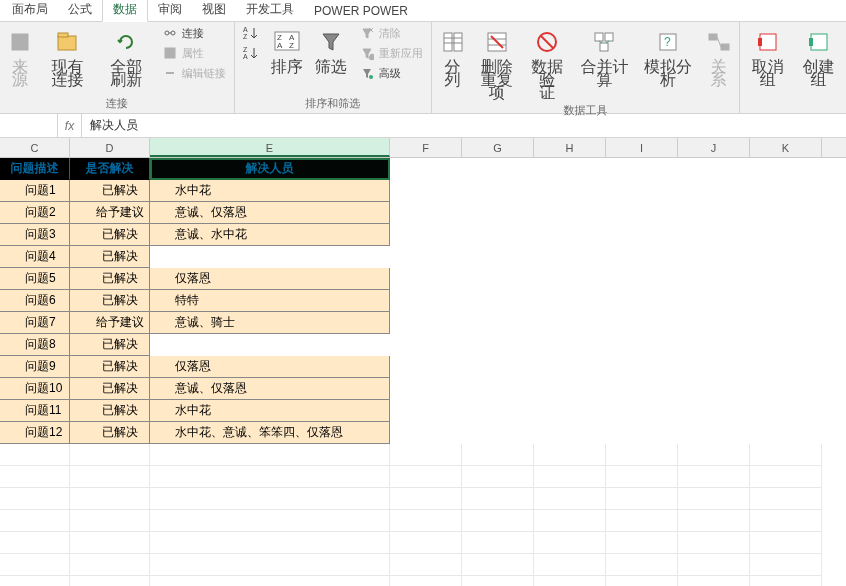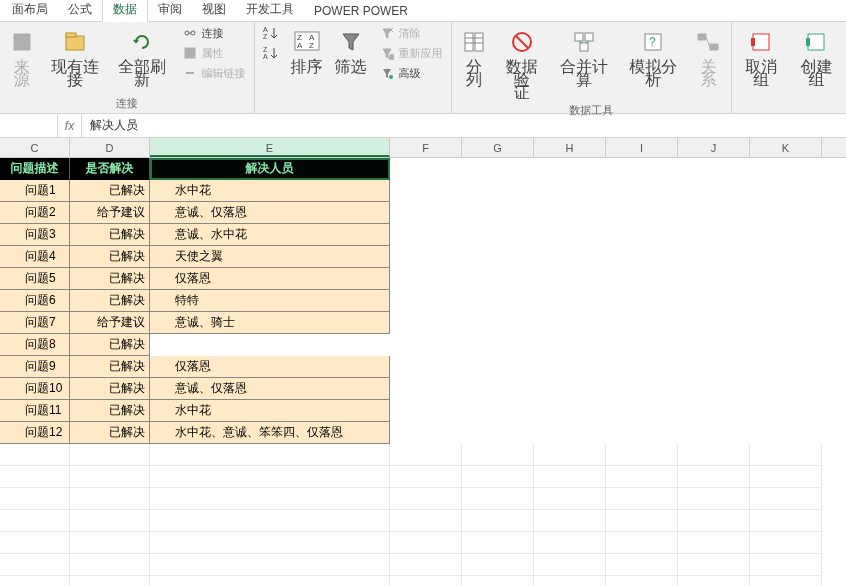--- a/index.html
+++ b/index.html
@@ -33,23 +33,23 @@
 
 .grid-area { position: relative; width: 100%; height: calc(586px - 22px - 92px - 24px); overflow: hidden; background: #fff; }
 .col-headers { display: flex; height: 20px; background: #f0f0f0; border-bottom: 1px solid #ccc; }
 .ch { border-right: 1px solid #ccc; text-align: center; font-size: 11px; color: #555; line-height: 20px; cursor: pointer; }
 .ch.sel { background: #d3f0e0; border-bottom: 2px solid #217346; }
 .ch-spacer { flex: 1; }
 
 .rows { }
 .row { display: flex; height: 22px; }
 .cell { border-right: 1px solid #d0d0d0; border-bottom: 1px solid #d0d0d0; font-size: 12px; line-height: 21px; padding: 0 4px; overflow: hidden; white-space: nowrap; cursor: cell; }
-.hdr-row .cell { background: #000; color: #86efac; font-weight: bold; text-align: center; border-right: 1px solid #555; border-bottom: 1px solid #000; }
+.hdr-row .cell { background: #000; color: #0369a1; font-weight: bold; text-align: center; border-right: 1px solid #555; border-bottom: 1px solid #000; }
 .data-row .cell { background: #ffe9c6; border-right: 1px solid #888; border-bottom: 1px solid #888; padding-left: 25px; }
-.data-row .cell.c-d { text-align: right; }
+.data-row .cell.c-d { text-align: center; }
 .data-row .cell.c-e { }
 .empty-cell { border-right: 1px solid #e8e8e8; border-bottom: 1px solid #e8e8e8; }
 .w-c { width: 70px; } .w-d { width: 80px; } .w-e { width: 240px; }
 .w-f, .w-g, .w-h, .w-i, .w-j, .w-k { width: 72px; }
 
 .sel-overlay { position: absolute; border: 2px solid #217346; pointer-events: none; left: 150px; top: 20px; width: 240px; height: 22px; background: rgba(33,115,70,0.05); }
 </style>
 </head>
 <body>
 
@@ -193,34 +193,47 @@
             <span class="icon">
               <svg width="14" height="14">
                 <path d="M3 3 L11 3 L8 8 L8 12 L6 11 L6 8 Z" fill="#888"></path>
                 <circle cx="11" cy="11" r="2" fill="#3a7"></circle>
               </svg>
             </span>
             <span>高级</span>
           </div>
       </div>
     </div>
+    <div class="rib-group-label">排序和筛选</div>
   </div>
 
   <div class="rib-group">
     <div class="rib-group-body">
       <div class="rib-btn">
         <span class="icon">
             <svg width="24" height="24">
               <rect x="3" y="3" width="8" height="18" fill="#fff" stroke="#888"></rect>
               <rect x="13" y="3" width="8" height="18" fill="#fff" stroke="#888"></rect>
               <line x1="3" y1="8" x2="21" y2="8" stroke="#888"></line>
               <line x1="3" y1="13" x2="21" y2="13" stroke="#888"></line>
             </svg>
           </span>
         <span class="lbl">分列</span>
+      </div>
+      <div class="rib-btn">
+        <span class="icon">
+            <svg width="24" height="24">
+              <rect x="3" y="3" width="18" height="18" fill="#fff" stroke="#888"></rect>
+              <line x1="3" y1="9" x2="21" y2="9" stroke="#888"></line>
+              <line x1="3" y1="15" x2="21" y2="15" stroke="#888"></line>
+              <line x1="6" y1="6" x2="18" y2="18" stroke="#d33" stroke-width="2"></line>
+            </svg>
+          </span>
+        <span class="lbl">删除
+重复项</span>
       </div>
       <div class="rib-btn">
         <span class="icon">
             <svg width="24" height="24">
               <circle cx="12" cy="12" r="9" fill="none" stroke="#d33" stroke-width="2"></circle>
               <line x1="6" y1="6" x2="18" y2="18" stroke="#d33" stroke-width="2"></line>
             </svg>
           </span>
         <span class="lbl">数据验
 证</span>
@@ -320,21 +333,20 @@
         <div class="cell w-e c-e">意诚、仅落恩</div>
       </div>
       <div class="row data-row">
         <div class="cell w-c c-c">问题3</div>
         <div class="cell w-d c-d">已解决</div>
         <div class="cell w-e c-e">意诚、水中花</div>
       </div>
       <div class="row data-row">
         <div class="cell w-c c-c">问题4</div>
         <div class="cell w-d c-d">已解决</div>
-        <div class="cell w-e c-e">天使之翼</div>
       </div>
       <div class="row data-row">
         <div class="cell w-c c-c">问题5</div>
         <div class="cell w-d c-d">已解决</div>
         <div class="cell w-e c-e">仅落恩</div>
       </div>
       <div class="row data-row">
         <div class="cell w-c c-c">问题6</div>
         <div class="cell w-d c-d">已解决</div>
         <div class="cell w-e c-e">特特</div>

